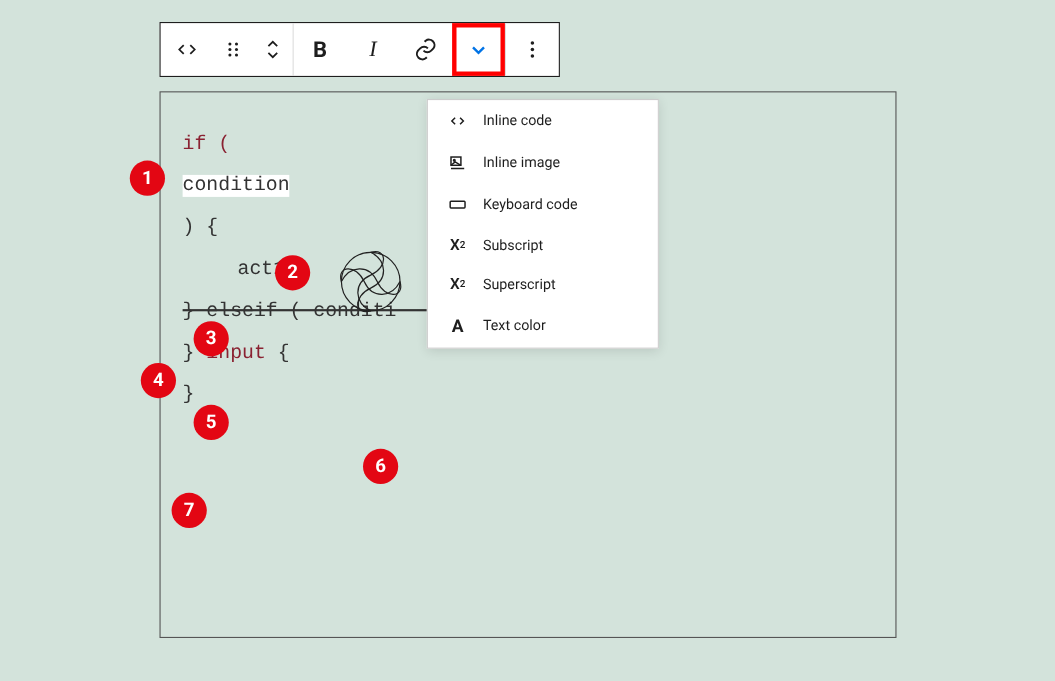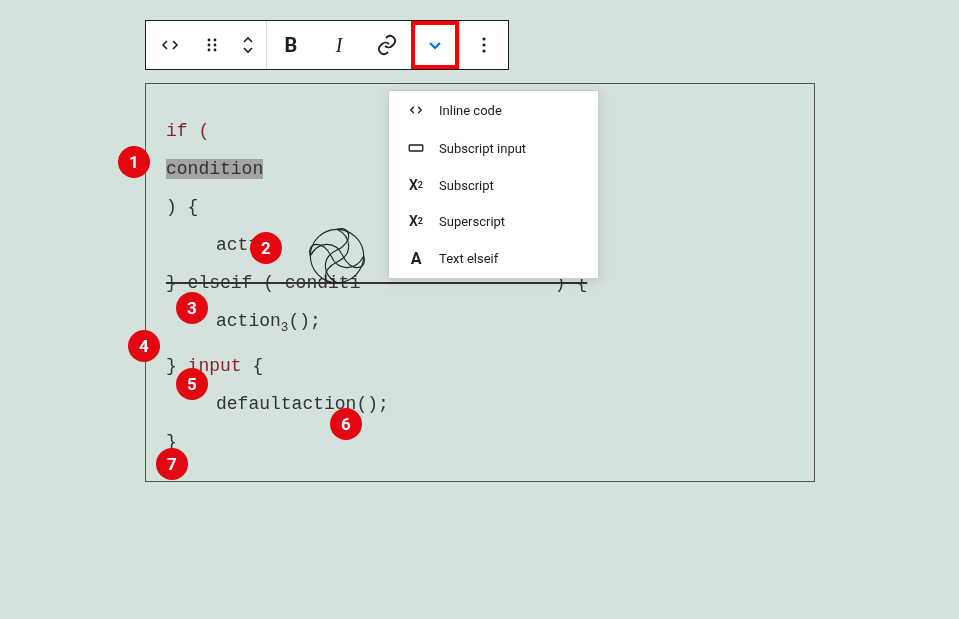--- a/index.html
+++ b/index.html
@@ -70,32 +70,32 @@
     text-align: center;
     font-size: 14px;
     color: #1e1e1e;
     display:flex;align-items:center;justify-content:center;
   }
   .code-block {
     position: absolute;
     top: 83px;
     left: 145px;
     width: 670px;
-    height: 399px;
+    height: 497px;
     border: 1px solid #555;
     padding: 28px 20px 20px 20px;
     font-family: Menlo, Consolas, "Courier New", monospace;
     font-size: 18px;
     line-height: 38px;
     color: #333;
   }
   .code-line { white-space: pre; }
   .indent1 { padding-left: 50px; }
   .kw { color: #8a2232; }
-  .hl-cond { background: #a3a3a3; }
+  .hl-cond { background: #ffffff; }
   .strike { text-decoration: line-through; text-decoration-thickness: 1.5px; }
   sub, sup { font-size: 0.7em; }
   .swirl {
     position: absolute;
     top: 219px;
     left: 300px;
     width: 74px;
     height: 74px;
     z-index: 5;
   }
@@ -167,23 +167,21 @@
     </div>
   </div>
 </div>
 
 <div class="code-block">
   <div class="code-line"><span class="kw">if (</span></div>
   <div class="code-line"><span class="hl-cond">condition</span></div>
   <div class="code-line">) {</div>
   <div class="code-line indent1"><span>act</span><span>1</span><span>(</span></div>
   <div class="code-line"><span class="strike">} elseif ( conditi                  ) {</span></div>
-  <div class="code-line indent1"><span>action</span><sub>3</sub><span>();</span></div>
   <div class="code-line"><span>} </span><span class="kw">input</span><span> {</span></div>
-  <div class="code-line indent1">defaultaction();</div>
   <div class="code-line">}</div>
 </div>
 
 <svg class="swirl" viewBox="0 0 100 100" fill="none" stroke="#222" stroke-width="1.5">
   <circle cx="50" cy="50" r="36"></circle>
   <path d="M50 14 C70 24 72 48 50 58 C28 68 30 92 50 86"></path>
   <path d="M86 50 C76 70 52 72 42 50 C32 28 8 30 14 50"></path>
   <path d="M50 86 C30 76 28 52 50 42 C72 32 70 8 50 14"></path>
   <path d="M14 50 C24 30 48 28 58 50 C68 72 92 70 86 50"></path>
 </svg>
@@ -194,36 +192,47 @@
         <svg width="18" height="18" viewBox="0 0 24 24" fill="none" stroke="currentColor" stroke-width="1.8">
           <polyline points="9 8 5 12 9 16"></polyline>
           <polyline points="15 8 19 12 15 16"></polyline>
         </svg>
       </span>
     <span>Inline code</span>
   </div>
   <div class="dropdown-item">
     <span class="dd-icon">
         <svg width="18" height="18" viewBox="0 0 24 24" fill="none" stroke="currentColor" stroke-width="1.8">
+          <rect x="4" y="5" width="12" height="10"></rect>
+          <line x1="4" y1="19" x2="20" y2="19"></line>
+          <circle cx="8" cy="9" r="1" fill="currentColor"></circle>
+          <polyline points="4 15 9 11 16 15"></polyline>
+        </svg>
+      </span>
+    <span>Inline image</span>
+  </div>
+  <div class="dropdown-item">
+    <span class="dd-icon">
+        <svg width="18" height="18" viewBox="0 0 24 24" fill="none" stroke="currentColor" stroke-width="1.8">
           <rect x="3" y="8" width="18" height="8" rx="1"></rect>
         </svg>
       </span>
-    <span>Subscript input</span>
+    <span>Keyboard code</span>
   </div>
   <div class="dropdown-item">
     <span class="dd-icon" style="font-weight:600;">X<sub style="font-size:9px">2</sub></span>
     <span>Subscript</span>
   </div>
   <div class="dropdown-item">
     <span class="dd-icon" style="font-weight:600;">X<sup style="font-size:9px">2</sup></span>
     <span>Superscript</span>
   </div>
   <div class="dropdown-item">
     <span class="dd-icon" style="font-weight:700;font-size:16px;">A</span>
-    <span>Text elseif</span>
+    <span>Text color</span>
   </div>
 </div>
 
 <div class="badge" style="top:146px;left:118px;">1</div>
 <div class="badge" style="top:232px;left:250px;">2</div>
 <div class="badge" style="top:292px;left:176px;">3</div>
 <div class="badge" style="top:330px;left:128px;">4</div>
 <div class="badge" style="top:368px;left:176px;">5</div>
 <div class="badge" style="top:408px;left:330px;">6</div>
 <div class="badge" style="top:448px;left:156px;">7</div>

